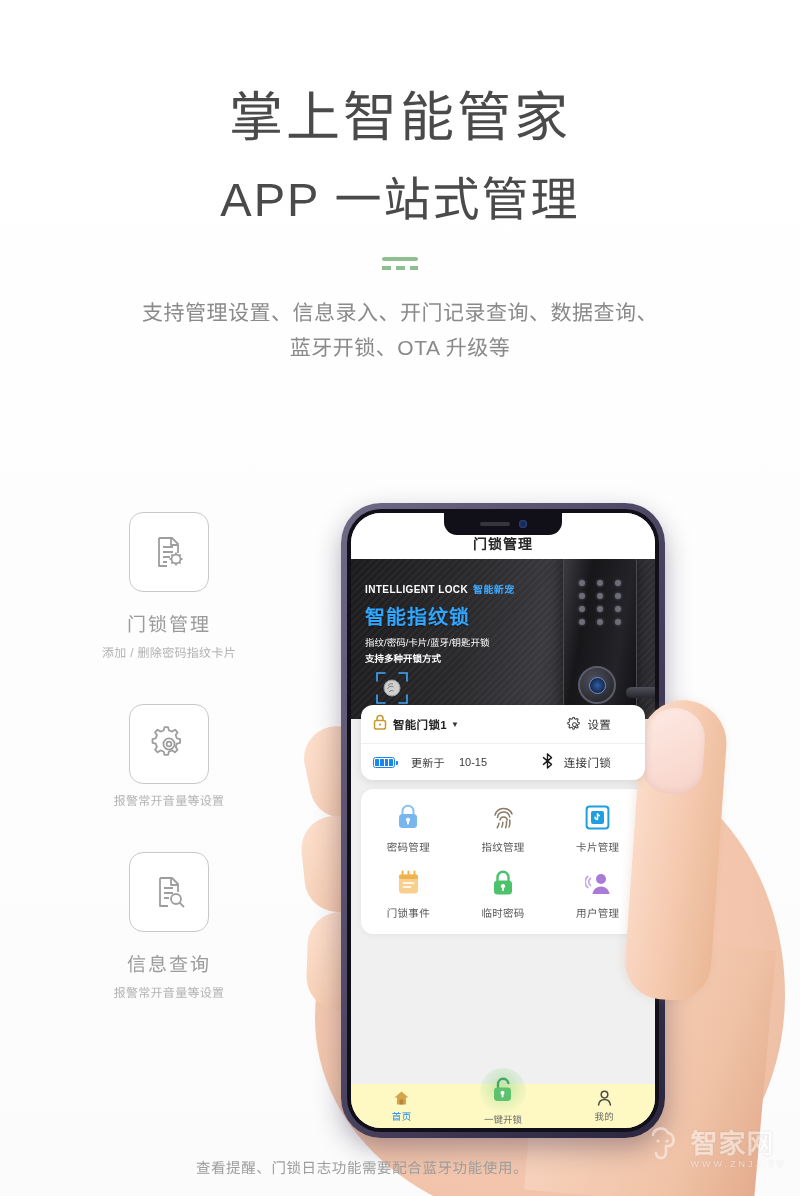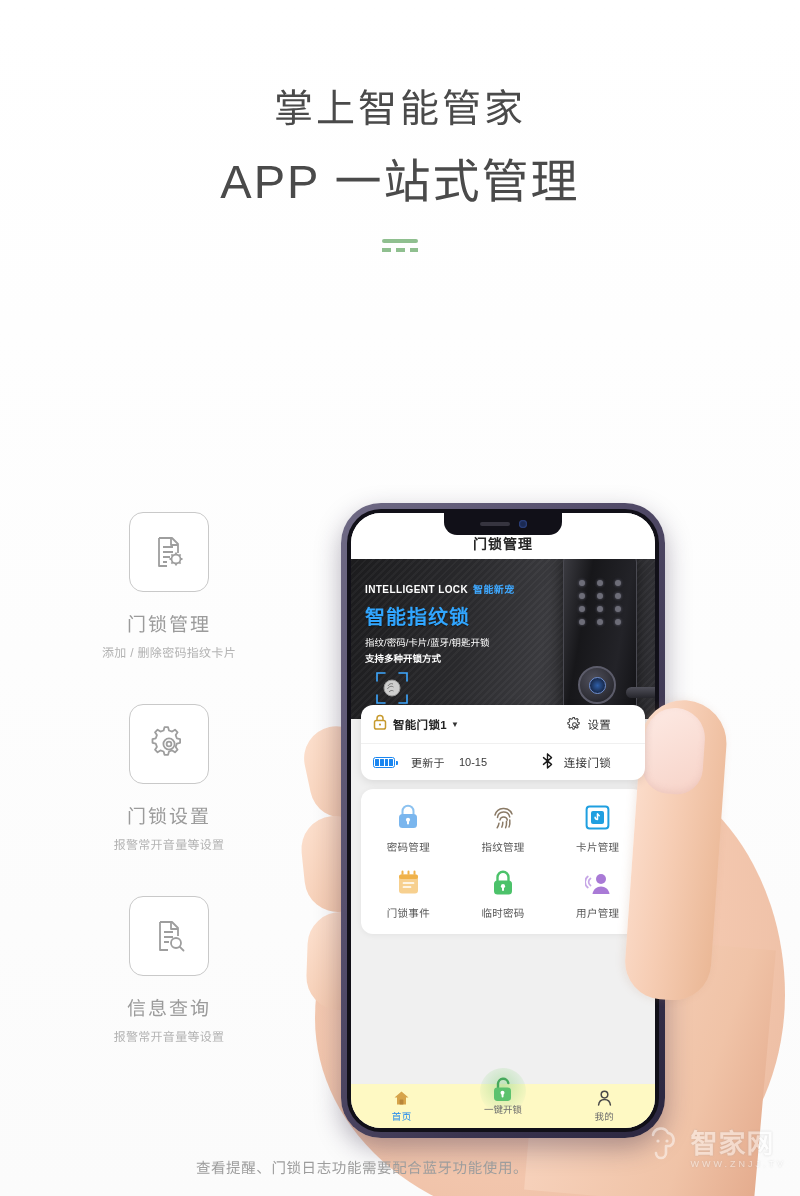--- a/index.html
+++ b/index.html
@@ -10,21 +10,21 @@
     font-family:"Liberation Sans","DejaVu Sans",sans-serif;
     overflow:hidden;position:relative;
     -webkit-font-smoothing:antialiased;
   }
   .page{position:relative;width:800px;height:1196px;background:linear-gradient(180deg,#ffffff 0%,#fdfdfd 55%,#fbfbfb 100%);}
 
   
   .hero{position:absolute;left:0;top:0;width:800px;text-align:center;}
   .hero h1{
     margin:0;padding-top:86px;
-    font-size:39px;font-weight:400;letter-spacing:3px;
+    font-size:54px;font-weight:400;letter-spacing:3px;
     color:#4a4a4a;line-height:1.18;
   }
   .hero h2{
     margin:0;padding-top:22px;
     font-size:47px;font-weight:400;letter-spacing:2px;
     color:#4a4a4a;line-height:1.18;
   }
   .divider{margin:30px auto 0;width:36px;}
   .divider .d1{height:4px;background:#8fbf8f;border-radius:2px;width:36px;}
   .divider .d2{margin-top:5px;height:4px;width:36px;
@@ -191,21 +191,21 @@
   .navlabel{margin-top:2px;font-size:9.5px;letter-spacing:.3px;}
   .navlabel.active{color:#1a86f0;}
   .navlabel.idle{color:#6d6d6d;}
   .fab{
     position:absolute;left:50%;bottom:14px;transform:translateX(-50%);
     width:46px;height:46px;border-radius:50%;
     background:radial-gradient(circle at 50% 40%,rgba(150,215,140,.55),rgba(190,230,180,.12) 70%,rgba(255,255,255,0) 78%);
     display:flex;align-items:center;justify-content:center;z-index:7;
   }
   .fabin{width:30px;height:30px;display:flex;align-items:center;justify-content:center;}
-  .fablabel{position:absolute;left:50%;bottom:12px;transform:translateX(-50%);
+  .fablabel{position:absolute;left:50%;bottom:2px;transform:translateX(-50%);
     font-size:9.5px;color:#6d6d6d;white-space:nowrap;z-index:8;}
 
   
   .footnote{position:absolute;left:0;top:1156px;width:724px;text-align:center;
     font-size:14.5px;color:#9d9d9d;letter-spacing:.6px;}
   .watermark{position:absolute;right:14px;top:1122px;display:flex;align-items:center;gap:7px;opacity:.5;}
   .wm-txt .wm-cn{font-size:27px;color:#ffffff;letter-spacing:1px;font-weight:700;
     text-shadow:0 0 2px rgba(150,150,150,.8);}
   .wm-txt .wm-url{font-size:9px;color:#ffffff;letter-spacing:3px;margin-top:-2px;
     text-shadow:0 0 2px rgba(150,150,150,.8);}
@@ -214,20 +214,24 @@
 <body>
 
 <div class="page">
 
   <div class="hero">
     <h1>掌上智能管家</h1>
     <h2>APP 一站式管理</h2>
     <div class="divider">
       <div class="d1"></div>
       <div class="d2"></div>
+    </div>
+    <div class="sub">
+      <div>支持管理设置、信息录入、开门记录查询、数据查询、</div>
+      <div>蓝牙开锁、OTA 升级等</div>
     </div>
   </div>
 
   <div class="features">
 
     <div class="feature">
       <div class="feat-ico">
         <svg width="40" height="40" viewBox="0 0 40 40" fill="none" stroke="#9e9e9e" stroke-width="1.8">
           <path d="M10 6h13l6 6v9" stroke-linejoin="round"></path>
           <path d="M10 6v28h8" stroke-linejoin="round"></path>
@@ -242,21 +246,20 @@
     </div>
 
     <div class="feature">
       <div class="feat-ico">
         <svg width="42" height="42" viewBox="0 0 42 42" fill="none" stroke="#9e9e9e" stroke-width="1.8">
           <path d="M21 7.5l3.2 1.1 2.8-1.9 2.6 2.6-1.9 2.8 1.1 3.2 3.3.9v3.6l-3.3.9-1.1 3.2 1.9 2.8-2.6 2.6-2.8-1.9-3.2 1.1-.9 3.3h-3.6l-.9-3.3-3.2-1.1-2.8 1.9-2.6-2.6 1.9-2.8-1.1-3.2-3.3-.9v-3.6l3.3-.9 1.1-3.2-1.9-2.8 2.6-2.6 2.8 1.9 3.2-1.1.9-3.3h3.6z" stroke-linejoin="round"></path>
           <circle cx="21" cy="21" r="5.6"></circle>
           <circle cx="21" cy="21" r="2.4"></circle>
         </svg>
       </div>
-      <div class="feat-title">门锁设置</div>
       <div class="feat-desc">报警常开音量等设置</div>
     </div>
 
     <div class="feature">
       <div class="feat-ico">
         <svg width="40" height="40" viewBox="0 0 40 40" fill="none" stroke="#9e9e9e" stroke-width="1.8">
           <path d="M11 6h12l6 6v8" stroke-linejoin="round"></path>
           <path d="M11 6v28h8" stroke-linejoin="round"></path>
           <path d="M22 6v7h7" stroke-linejoin="round"></path>
           <path d="M15 16h9M15 21h9M15 26h5"></path>

